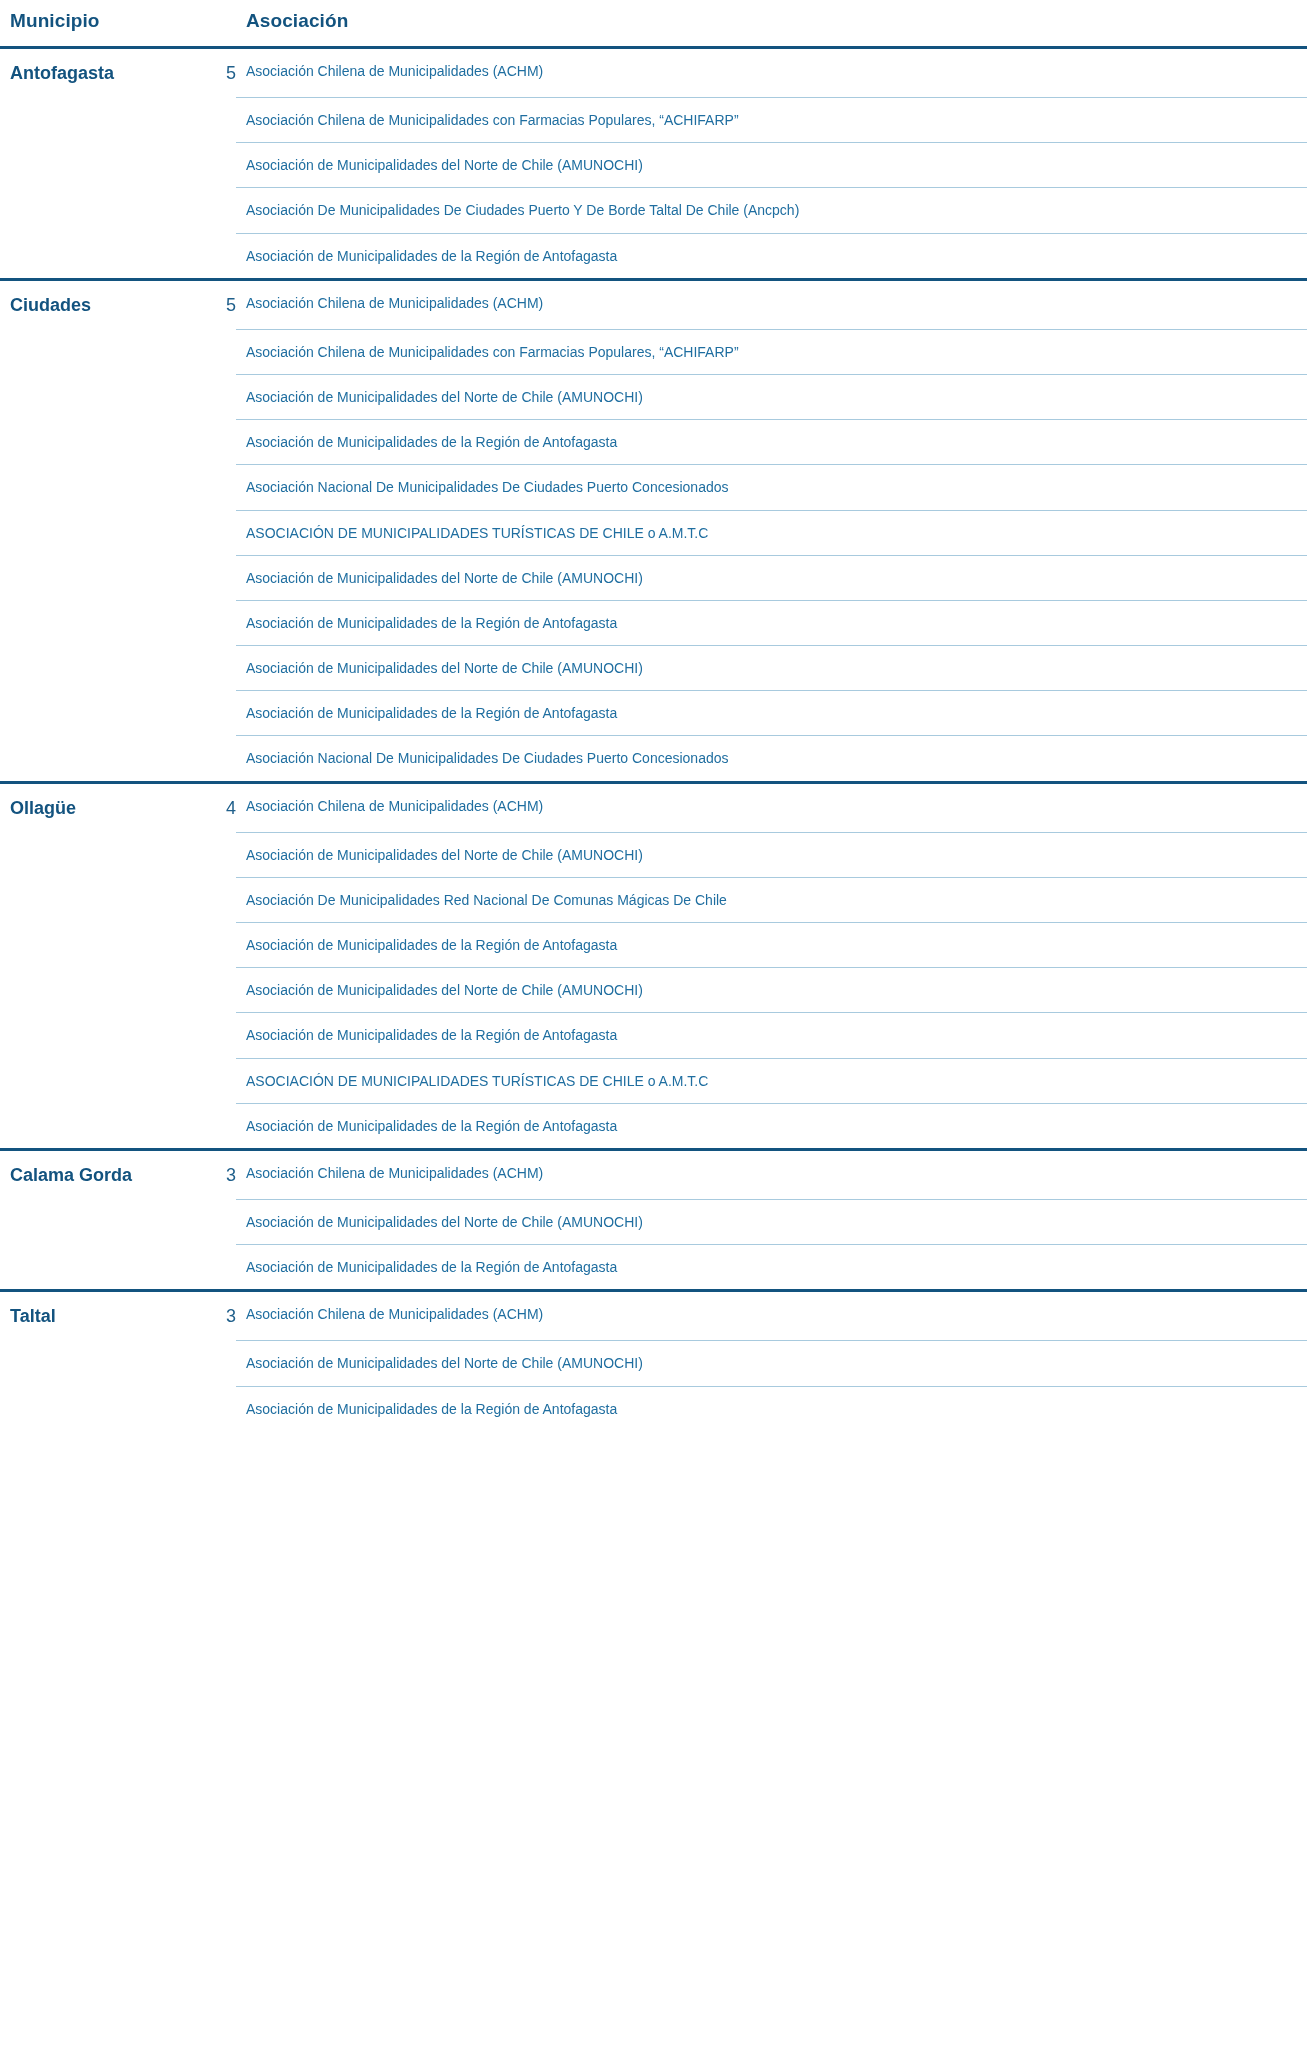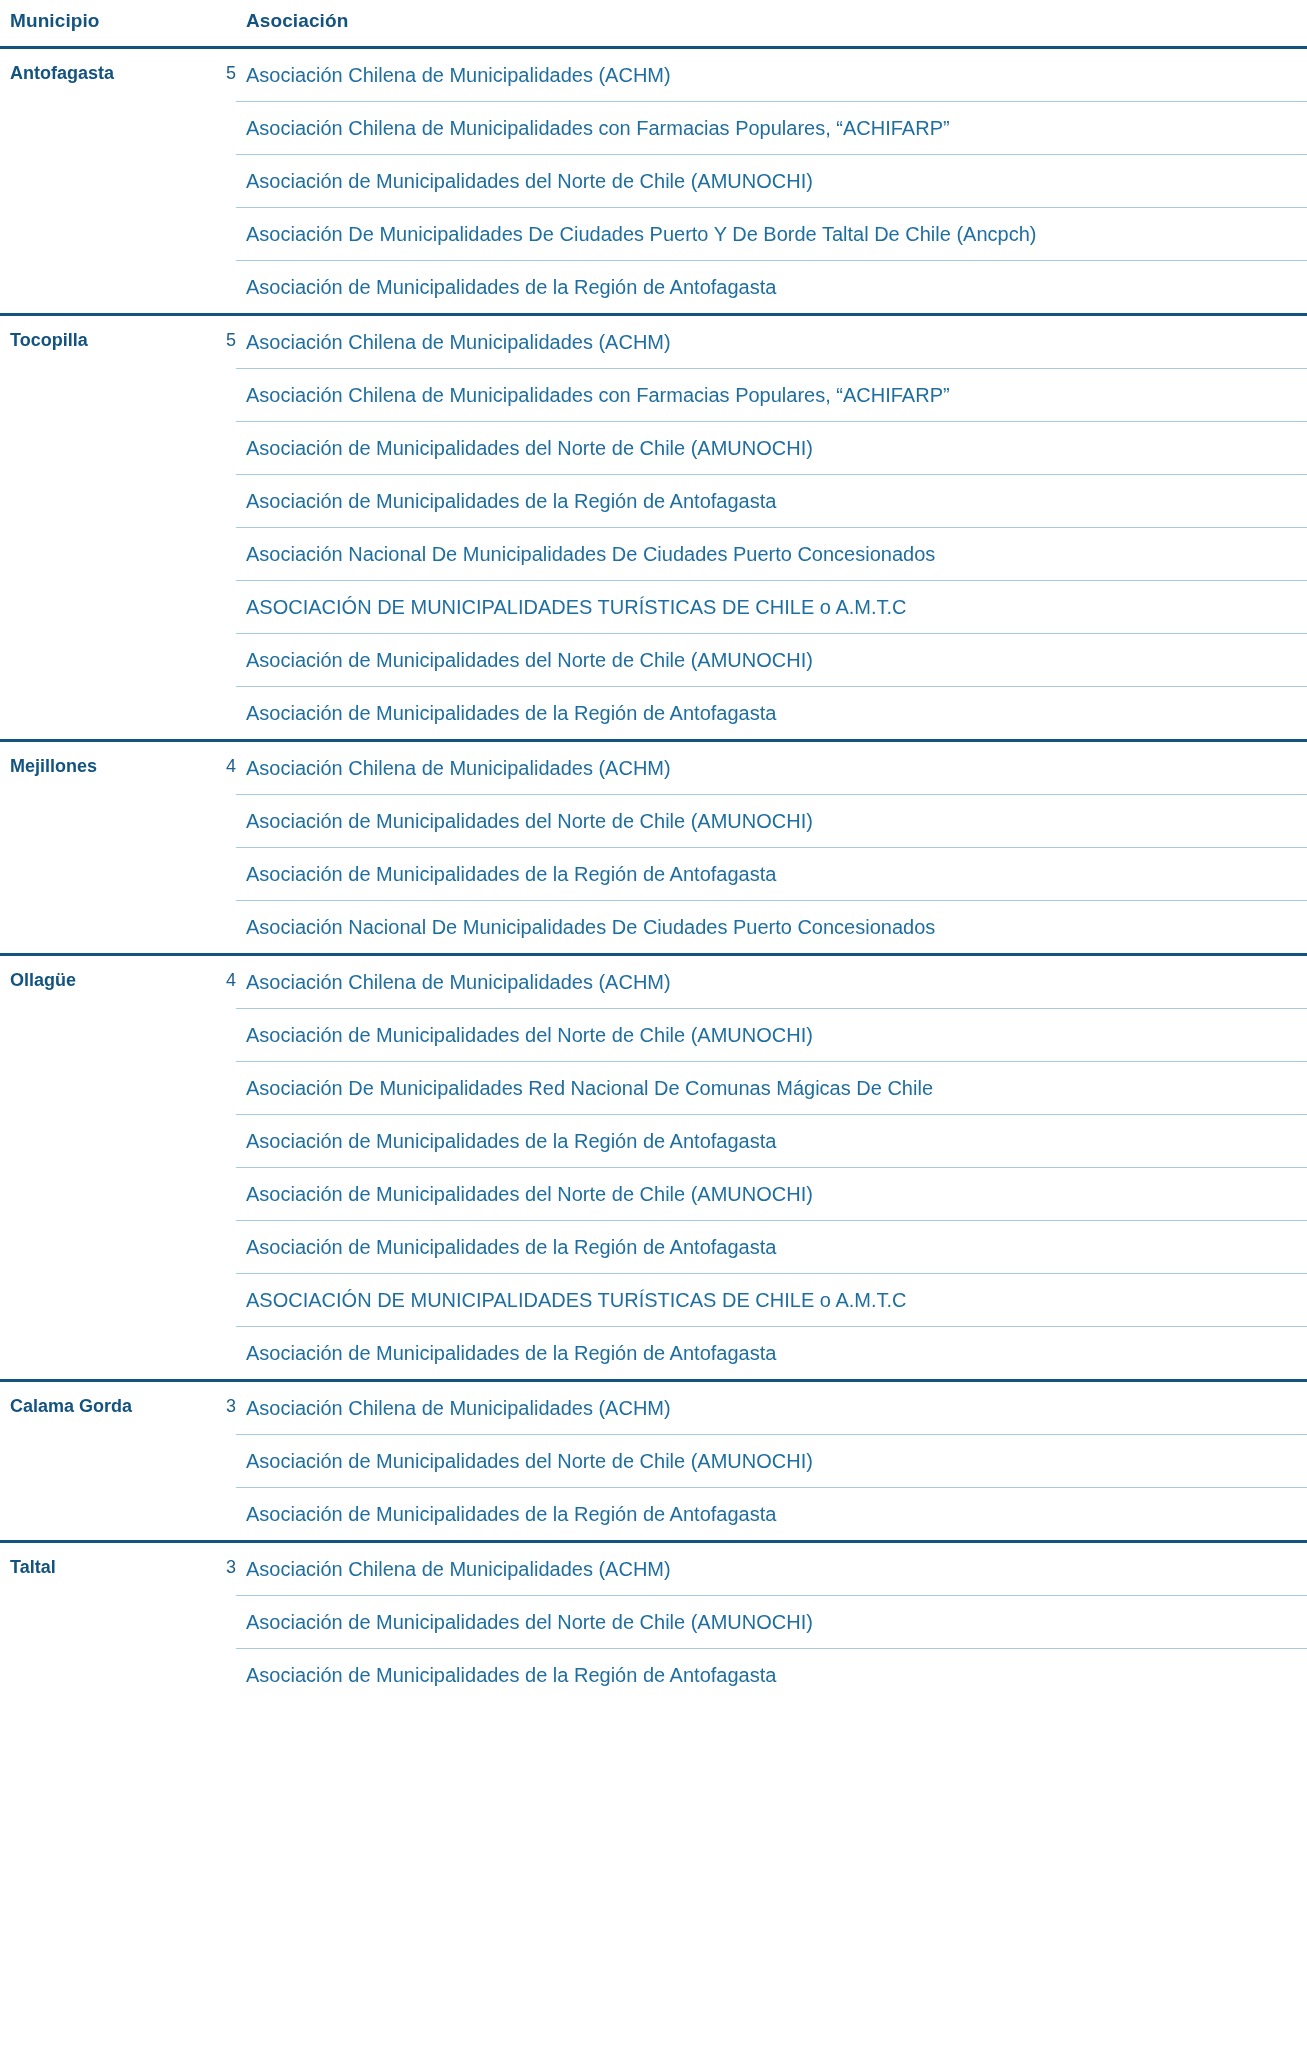--- a/index.html
+++ b/index.html
@@ -74,21 +74,21 @@
     font-size: 18px;
     font-weight: normal;
     color: #1f5f8b;
     vertical-align: top;
     text-align: right;
     padding: 13px 0 13px 0;
     white-space: nowrap;
     line-height: 1.25;
   }
   td.assoc-cell {
-    font-size: 20px;
+    font-size: 14px;
     font-weight: normal;
     color: #1f6ea0;
     vertical-align: top;
     padding: 13px 8px 13px 10px;
     line-height: 1.3;
     white-space: nowrap;
     overflow: visible;
   }
 
   
@@ -140,21 +140,21 @@
           <td class="muni-cell empty"></td>
           <td class="count-cell empty"></td>
           <td class="assoc-cell">Asociación De Municipalidades De Ciudades Puerto Y De Borde Taltal De Chile (Ancpch)</td>
         </tr>
         <tr class="sub-row">
           <td class="muni-cell empty"></td>
           <td class="count-cell empty"></td>
           <td class="assoc-cell">Asociación de Municipalidades de la Región de Antofagasta</td>
         </tr>
         <tr class="group-start">
-          <td class="muni-cell">Tocopilla</td>
+          <td class="muni-cell">Ciudades</td>
           <td class="count-cell">5</td>
           <td class="assoc-cell">Asociación Chilena de Municipalidades (ACHM)</td>
         </tr>
         <tr class="sub-row">
           <td class="muni-cell empty"></td>
           <td class="count-cell empty"></td>
           <td class="assoc-cell">Asociación Chilena de Municipalidades con Farmacias Populares, “ACHIFARP”</td>
         </tr>
         <tr class="sub-row">
           <td class="muni-cell empty"></td>
@@ -178,25 +178,20 @@
         </tr>
         <tr class="sub-row">
           <td class="muni-cell empty"></td>
           <td class="count-cell empty"></td>
           <td class="assoc-cell">Asociación de Municipalidades del Norte de Chile (AMUNOCHI)</td>
         </tr>
         <tr class="sub-row">
           <td class="muni-cell empty"></td>
           <td class="count-cell empty"></td>
           <td class="assoc-cell">Asociación de Municipalidades de la Región de Antofagasta</td>
-        </tr>
-        <tr class="group-start">
-          <td class="muni-cell">Mejillones</td>
-          <td class="count-cell">4</td>
-          <td class="assoc-cell">Asociación Chilena de Municipalidades (ACHM)</td>
         </tr>
         <tr class="sub-row">
           <td class="muni-cell empty"></td>
           <td class="count-cell empty"></td>
           <td class="assoc-cell">Asociación de Municipalidades del Norte de Chile (AMUNOCHI)</td>
         </tr>
         <tr class="sub-row">
           <td class="muni-cell empty"></td>
           <td class="count-cell empty"></td>
           <td class="assoc-cell">Asociación de Municipalidades de la Región de Antofagasta</td>

